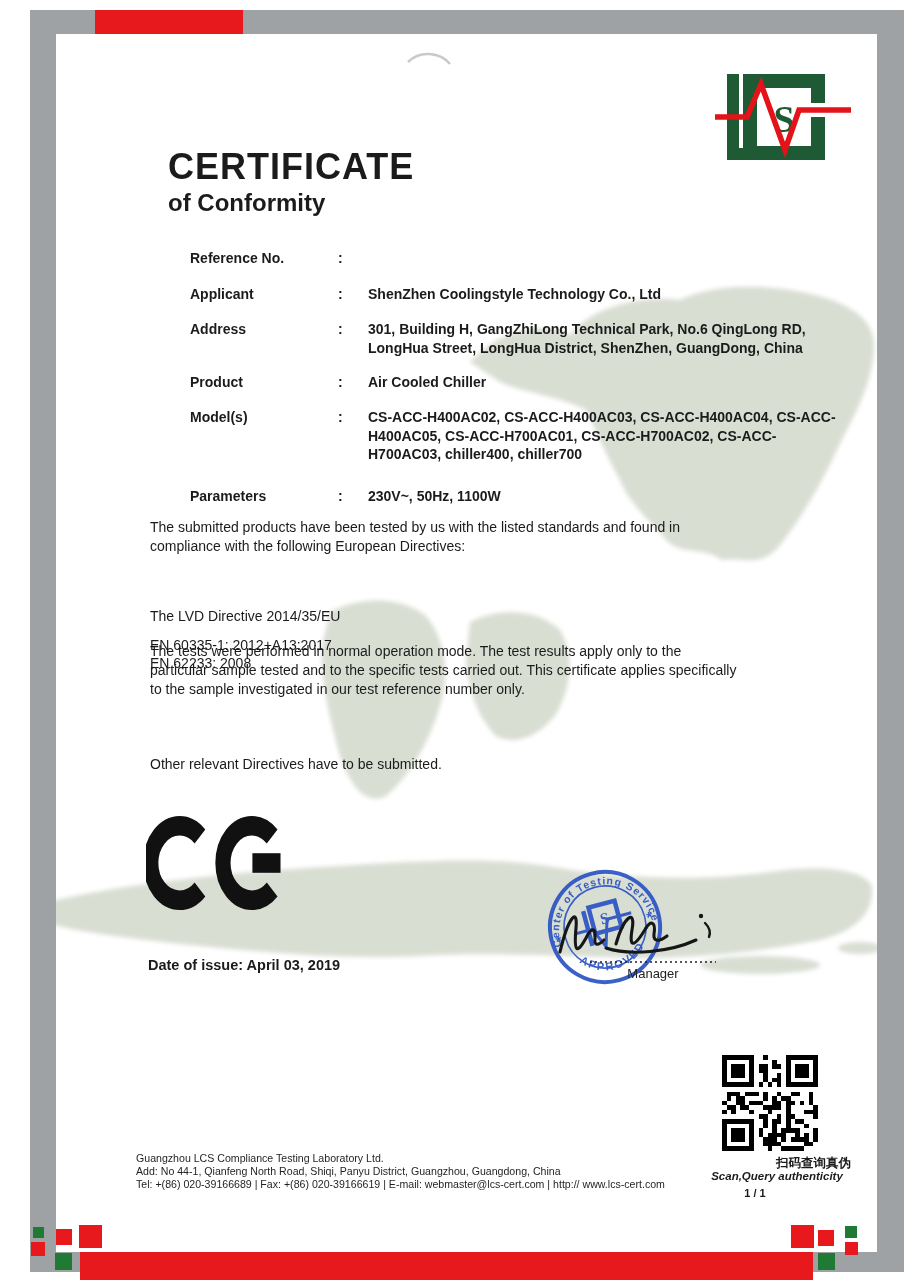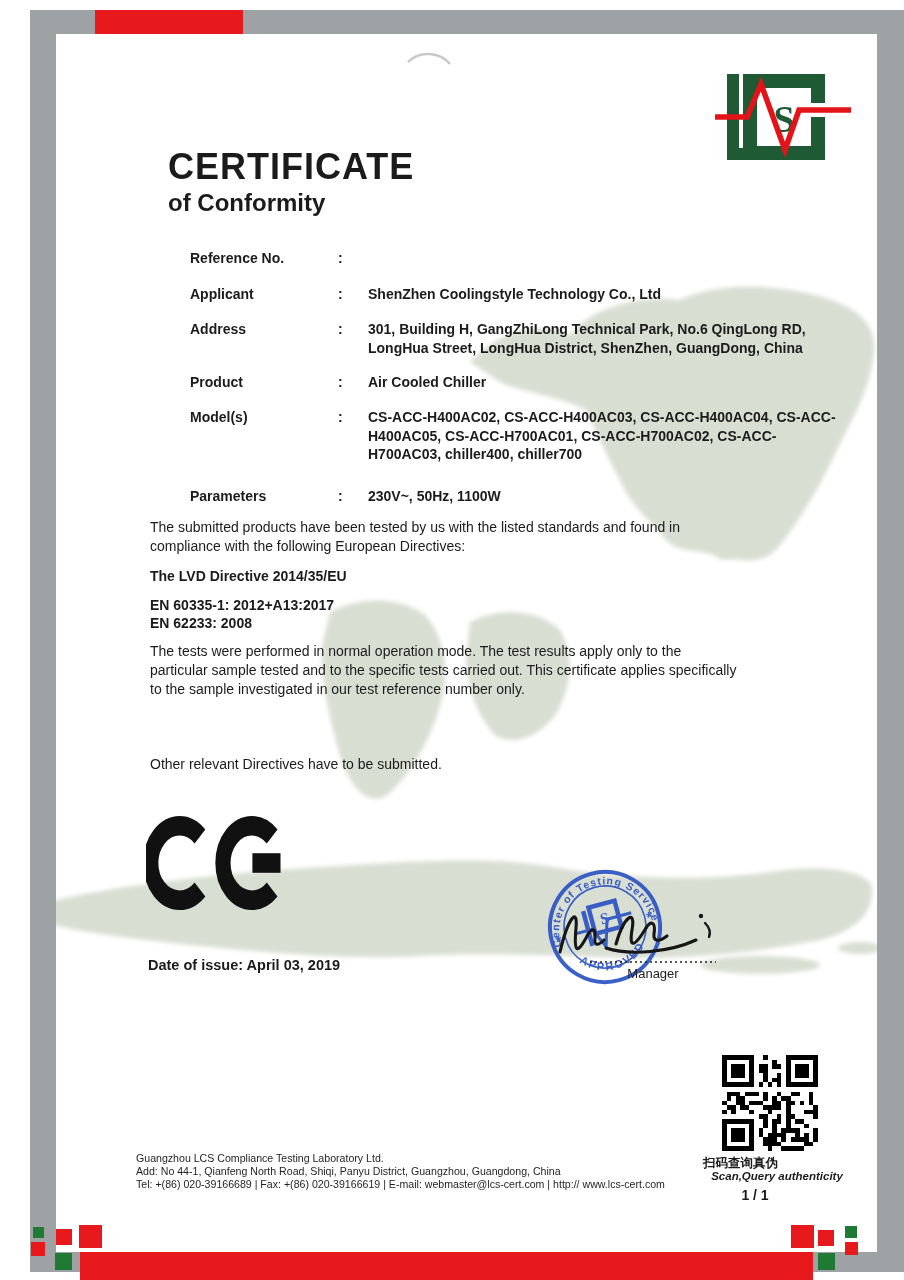--- a/index.html
+++ b/index.html
@@ -14,30 +14,30 @@
   .sq{position:absolute;z-index:5;}
   .map{position:absolute;left:0;top:0;z-index:1;}
   .logo{position:absolute;left:713px;top:62px;z-index:3;}
   .title-main{position:absolute;left:168px;top:146px;font-size:36px;font-weight:700;letter-spacing:1px;z-index:3;}
   .title-sub{position:absolute;left:168px;top:189px;font-size:24px;font-weight:700;z-index:3;}
   .field-row{position:absolute;left:150px;width:620px;display:flex;font-weight:700;font-size:14px;line-height:18.5px;z-index:3;}
   .f-label{width:140px;flex:0 0 140px;margin-left:40px;}
   .f-colon{width:30px;flex:0 0 30px;text-align:left;padding-left:8px;}
   .f-value{width:470px;flex:0 0 470px;}
   .para{position:absolute;left:150px;width:590px;font-size:14px;line-height:19px;z-index:3;}
-  .para.bold{font-weight:700;}
+  .para.bold{font-weight:400;margin-top:40px;}
   .std{line-height:17.5px;}
   .date-issue{position:absolute;left:148px;top:957px;font-size:14.5px;font-weight:700;z-index:4;}
   .ce{position:absolute;left:146px;top:814px;z-index:3;}
   .stampbox{position:absolute;left:520px;top:852px;z-index:4;}
   .footer-left{position:absolute;left:136px;top:1152px;font-size:10.6px;line-height:13.2px;color:#1f1f1f;z-index:4;}
   .qr{position:absolute;left:722px;top:1055px;width:96px;height:96px;z-index:4;}
-  .qr-cap-zh{position:absolute;left:703px;top:1155px;width:148px;text-align:left;font-size:12.5px;font-weight:700;z-index:4;}
+  .qr-cap-zh{position:absolute;left:703px;top:1155px;width:148px;text-align:right;font-size:12.5px;font-weight:700;z-index:4;}
   .qr-cap-en{position:absolute;left:700px;top:1170px;width:154px;text-align:center;font-size:11.5px;font-weight:700;z-index:4;font-style:italic;}
-  .page-num{position:absolute;left:705px;top:1187px;width:100px;text-align:center;font-size:14px;font-weight:700;z-index:5;}
+  .page-num{position:absolute;left:705px;top:1187px;width:100px;text-align:center;font-size:11px;font-weight:700;z-index:5;}
 </style>
 </head>
 <body>
 
 <div class="page">
 
   <svg class="map" width="904" height="1280" viewBox="0 0 904 1280">
     <defs>
         <filter id="soft">
           <feGaussianBlur stdDeviation="2"></feGaussianBlur>

